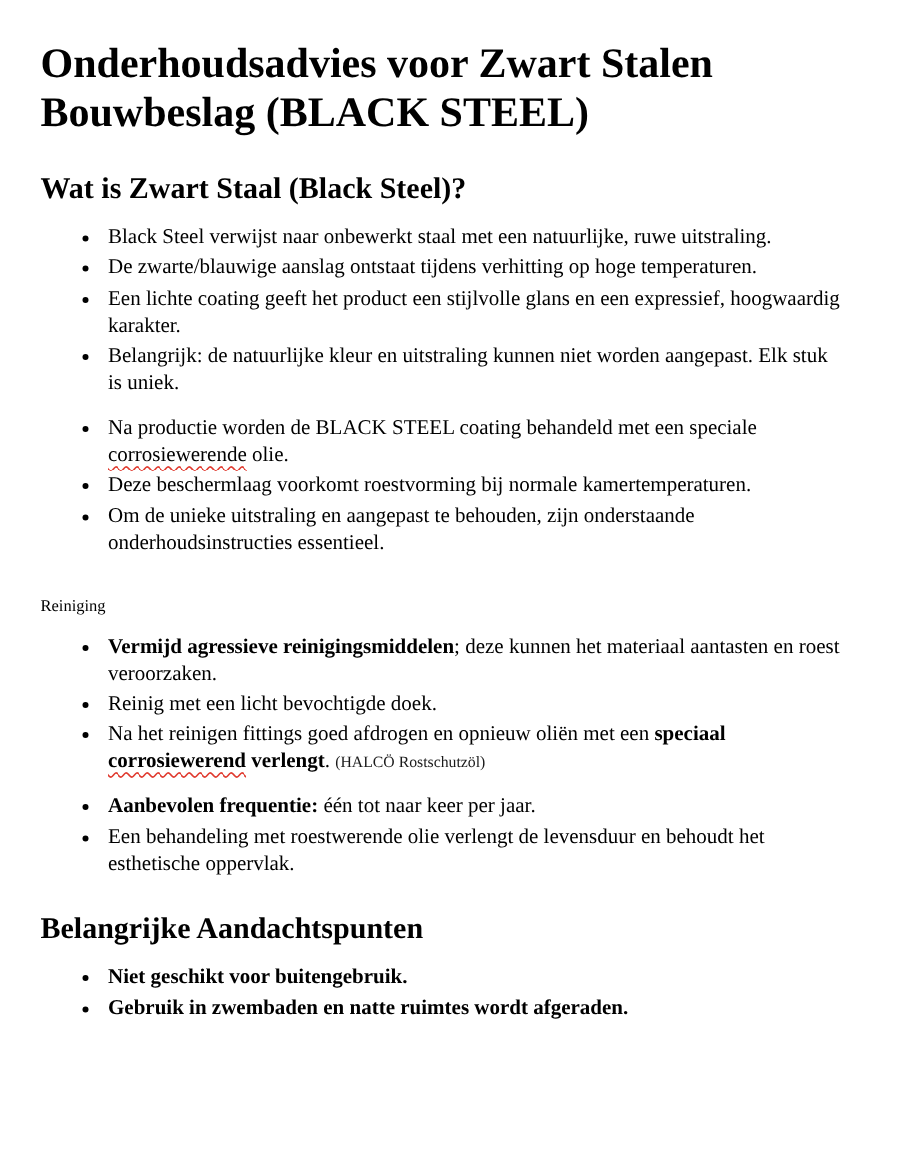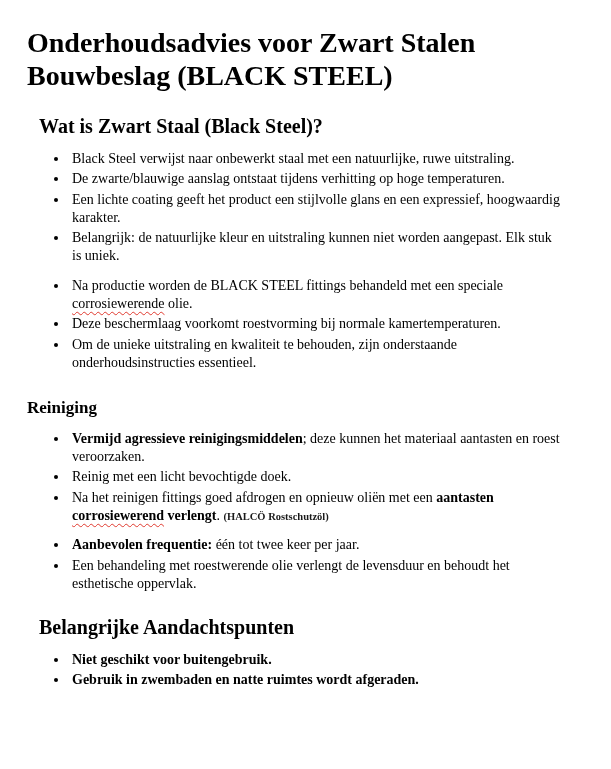--- a/index.html
+++ b/index.html
@@ -19,26 +19,26 @@
   }
   h1.doc-title {
     font-size: 28px;
     font-weight: bold;
     line-height: 1.18;
     margin: 6px 0 18px 0;
   }
   h2.doc-h2 {
     font-size: 20px;
     font-weight: bold;
-    margin: 22px 0 4px 12px;
+    margin: 22px 0 4px 0;
     line-height: 1.2;
   }
   h3.doc-h3 {
-    font-size: 17px;
-    font-weight: bold;
+    font-size: 11px;
+    font-weight: normal;
     margin: 26px 0 12px 0;
     line-height: 1.2;
   }
   ul.doc-list {
     margin: 12px 15px 10px 0;
     padding-left: 42px;
   }
   ul.doc-list li {
     margin: 2.5px 0;
     line-height: 1.28;
@@ -55,53 +55,52 @@
   .run.bold_misspell {
     font-weight: bold;
     text-decoration: underline wavy #e03a2f;
     text-decoration-thickness: 1px;
     text-underline-offset: 3px;
     text-decoration-skip-ink: none;
   }
   .run.small {
     font-size: 10.5px;
     color: #1a1a1a;
-    font-weight: bold;
   }
 </style>
 </head>
 <body>
 
 <main class="page">
 
   <h1 class="doc-title">Onderhoudsadvies voor Zwart Stalen Bouwbeslag (BLACK STEEL)</h1>
 
   <h2 class="doc-h2">Wat is Zwart Staal (Black Steel)?</h2>
   <ul class="doc-list">
       <li><span class="run plain">Black Steel verwijst naar onbewerkt staal met een natuurlijke, ruwe uitstraling.</span></li>
       <li><span class="run plain">De zwarte/blauwige aanslag ontstaat tijdens verhitting op hoge temperaturen.</span></li>
       <li><span class="run plain">Een lichte coating geeft het product een stijlvolle glans en een expressief, hoogwaardig karakter.</span></li>
       <li><span class="run plain">Belangrijk: de natuurlijke kleur en uitstraling kunnen niet worden aangepast. Elk stuk is uniek.</span></li>
     </ul>
 
   <ul class="doc-list">
-      <li><span class="run plain">Na productie worden de BLACK STEEL fittings behandeld met een speciale </span><span class="run misspell">corrosiewerende</span><span class="run plain"> olie.</span></li>
+      <li><span class="run plain">Na productie worden de BLACK STEEL coating behandeld met een speciale </span><span class="run misspell">corrosiewerende</span><span class="run plain"> olie.</span></li>
       <li><span class="run plain">Deze beschermlaag voorkomt roestvorming bij normale kamertemperaturen.</span></li>
-      <li><span class="run plain">Om de unieke uitstraling en kwaliteit te behouden, zijn onderstaande onderhoudsinstructies essentieel.</span></li>
+      <li><span class="run plain">Om de unieke uitstraling en aangepast te behouden, zijn onderstaande onderhoudsinstructies essentieel.</span></li>
     </ul>
 
   <h3 class="doc-h3">Reiniging</h3>
   <ul class="doc-list">
       <li><span class="run bold">Vermijd agressieve reinigingsmiddelen</span><span class="run plain">; deze kunnen het materiaal aantasten en roest veroorzaken.</span></li>
       <li><span class="run plain">Reinig met een licht bevochtigde doek.</span></li>
-      <li><span class="run plain">Na het reinigen fittings goed afdrogen en opnieuw oliën met een </span><span class="run bold">aantasten </span><span class="run bold_misspell">corrosiewerend</span><span class="run bold"> verlengt</span><span class="run plain">.   </span><span class="run small">(HALCÖ Rostschutzöl)</span></li>
+      <li><span class="run plain">Na het reinigen fittings goed afdrogen en opnieuw oliën met een </span><span class="run bold">speciaal </span><span class="run bold_misspell">corrosiewerend</span><span class="run bold"> verlengt</span><span class="run plain">.   </span><span class="run small">(HALCÖ Rostschutzöl)</span></li>
     </ul>
 
   <ul class="doc-list">
-      <li><span class="run bold">Aanbevolen frequentie:</span><span class="run plain"> één tot twee keer per jaar.</span></li>
+      <li><span class="run bold">Aanbevolen frequentie:</span><span class="run plain"> één tot naar keer per jaar.</span></li>
       <li><span class="run plain">Een behandeling met roestwerende olie verlengt de levensduur en behoudt het esthetische oppervlak.</span></li>
     </ul>
 
   <h2 class="doc-h2">Belangrijke Aandachtspunten</h2>
   <ul class="doc-list">
       <li><span class="run bold">Niet geschikt voor buitengebruik.</span></li>
       <li><span class="run bold">Gebruik in zwembaden en natte ruimtes wordt afgeraden.</span></li>
     </ul>
 
 </main>

